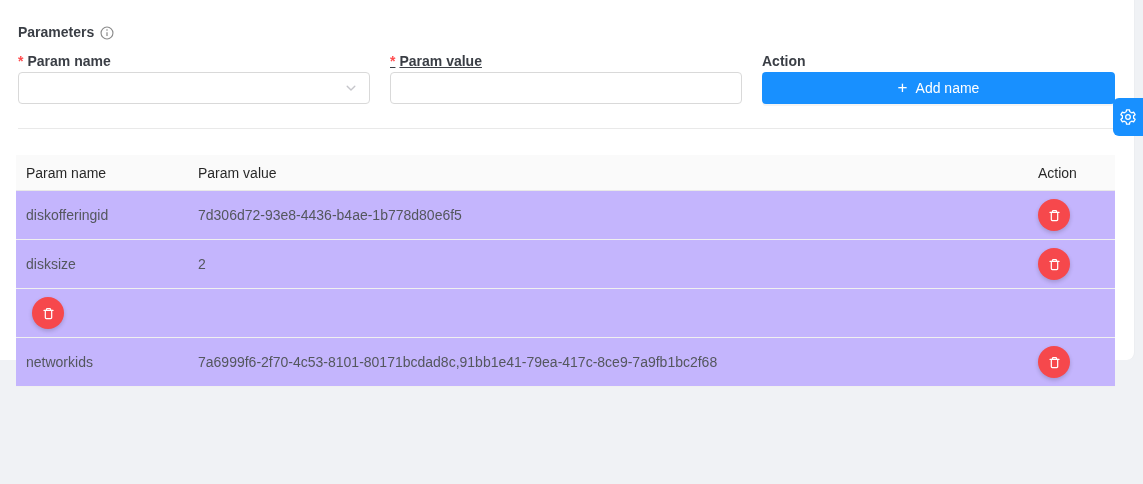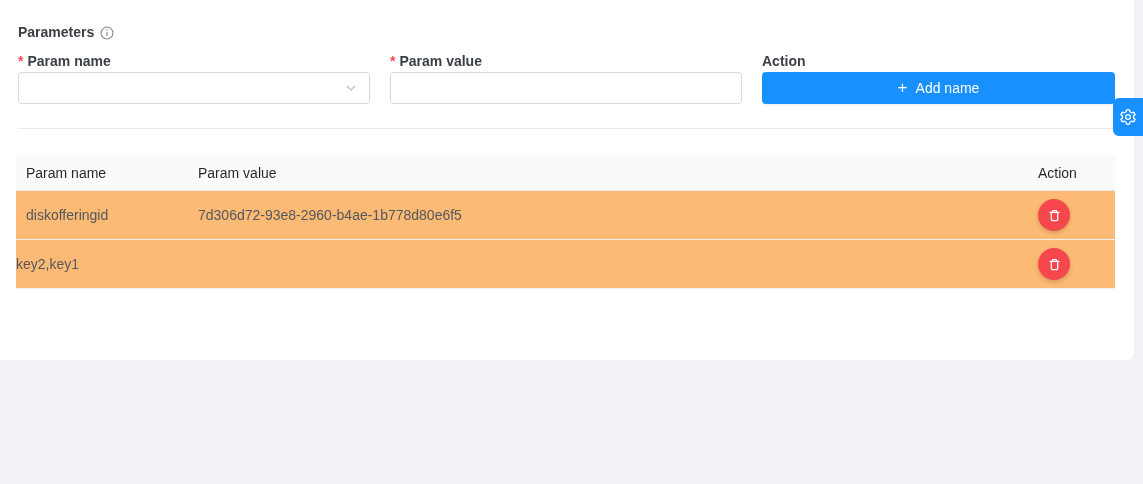--- a/index.html
+++ b/index.html
@@ -24,21 +24,21 @@
     display:flex; align-items:center; gap:6px;
     font-weight:700; font-size:14px; color:#3a3e45;
   }
   .info-icon { display:inline-flex; margin-top:1px; }
   .form-label {
     position:absolute; top:53px;
     font-weight:600; font-size:14px; color:#3a3e45;
   }
   .form-label .req { color:#ff4d4f; margin-right:4px; font-weight:700; }
   .lbl-1 { left:18px;text-align:center; }
-  .lbl-2 { left:390px; }
+  .lbl-2 { left:390px;text-decoration:underline; }
   .lbl-3 { left:762px; font-weight:600; }
   .select-box {
     position:absolute; left:18px; top:72px;
     width:352px; height:32px;
     border:1px solid #d9d9d9; border-radius:4px;
     background:#fff; cursor:pointer;
     display:flex; align-items:center; justify-content:flex-end;
     padding-right:12px;
   }
   .text-input {
@@ -77,21 +77,21 @@
     width:1099px;
   }
   .trow { display:flex; align-items:center; }
   .thead {
     height:36px; background:#fafafa;
     border-bottom:1px solid #e8e8e8;
     color:rgba(0,0,0,0.85);
   }
   .tbody-row {
     height:49px; border-bottom:1px solid #f0f0f0;
-    color:#54575e; background:#fdba74;
+    color:#54575e; background:#c4b5fd;
   }
   .col-name  { width:182px; padding-left:10px; }
   .col-value { flex:1; padding-right:12px; overflow:hidden; white-space:nowrap; }
   .col-action{ width:93px; padding-left:16px; }
   .del-btn {
     width:32px; height:32px; border-radius:50%;
     background:#f6484c; border:none; cursor:pointer;
     display:flex; align-items:center; justify-content:center;
     box-shadow:0 2px 4px rgba(0,0,0,0.18);
   }
@@ -139,51 +139,80 @@
 
   <div class="ptable">
     <div class="trow thead">
       <div class="col-name">Param name</div>
       <div class="col-value">Param value</div>
       <div class="col-action">Action</div>
     </div>
 
     <div class="trow tbody-row">
       <div class="col-name">diskofferingid</div>
-      <div class="col-value">7d306d72-93e8-2960-b4ae-1b778d80e6f5</div>
-      <div class="col-action">
-        <button class="del-btn">
-          <span style="display:inline-flex;">
-            <svg width="15" height="15" viewBox="0 0 16 16" fill="none" stroke="#ffffff" stroke-width="1.3" stroke-linecap="round" stroke-linejoin="round">
-              <path d="M3.2 4.7 h9.6"></path>
-              <path d="M5.9 4.7 V3.4 a0.7 0.7 0 0 1 0.7 -0.7 h2.8 a0.7 0.7 0 0 1 0.7 0.7 V4.7"></path>
-              <path d="M4.6 4.7 v7.6 a1.1 1.1 0 0 0 1.1 1.1 h4.6 a1.1 1.1 0 0 0 1.1 -1.1 V4.7"></path>
-            </svg>
-          </span>
-        </button>
-      </div>
-    </div>
-
-
-    <div class="trow tbody-row">
-      <div class="col-value">key2,key1</div>
-      <div class="col-action">
-        <button class="del-btn">
-          <span style="display:inline-flex;">
-            <svg width="15" height="15" viewBox="0 0 16 16" fill="none" stroke="#ffffff" stroke-width="1.3" stroke-linecap="round" stroke-linejoin="round">
-              <path d="M3.2 4.7 h9.6"></path>
-              <path d="M5.9 4.7 V3.4 a0.7 0.7 0 0 1 0.7 -0.7 h2.8 a0.7 0.7 0 0 1 0.7 0.7 V4.7"></path>
-              <path d="M4.6 4.7 v7.6 a1.1 1.1 0 0 0 1.1 1.1 h4.6 a1.1 1.1 0 0 0 1.1 -1.1 V4.7"></path>
-            </svg>
-          </span>
-        </button>
-      </div>
-    </div>
-
-
+      <div class="col-value">7d306d72-93e8-4436-b4ae-1b778d80e6f5</div>
+      <div class="col-action">
+        <button class="del-btn">
+          <span style="display:inline-flex;">
+            <svg width="15" height="15" viewBox="0 0 16 16" fill="none" stroke="#ffffff" stroke-width="1.3" stroke-linecap="round" stroke-linejoin="round">
+              <path d="M3.2 4.7 h9.6"></path>
+              <path d="M5.9 4.7 V3.4 a0.7 0.7 0 0 1 0.7 -0.7 h2.8 a0.7 0.7 0 0 1 0.7 0.7 V4.7"></path>
+              <path d="M4.6 4.7 v7.6 a1.1 1.1 0 0 0 1.1 1.1 h4.6 a1.1 1.1 0 0 0 1.1 -1.1 V4.7"></path>
+            </svg>
+          </span>
+        </button>
+      </div>
+    </div>
+
+    <div class="trow tbody-row">
+      <div class="col-name">disksize</div>
+      <div class="col-value">2</div>
+      <div class="col-action">
+        <button class="del-btn">
+          <span style="display:inline-flex;">
+            <svg width="15" height="15" viewBox="0 0 16 16" fill="none" stroke="#ffffff" stroke-width="1.3" stroke-linecap="round" stroke-linejoin="round">
+              <path d="M3.2 4.7 h9.6"></path>
+              <path d="M5.9 4.7 V3.4 a0.7 0.7 0 0 1 0.7 -0.7 h2.8 a0.7 0.7 0 0 1 0.7 0.7 V4.7"></path>
+              <path d="M4.6 4.7 v7.6 a1.1 1.1 0 0 0 1.1 1.1 h4.6 a1.1 1.1 0 0 0 1.1 -1.1 V4.7"></path>
+            </svg>
+          </span>
+        </button>
+      </div>
+    </div>
+
+    <div class="trow tbody-row">
+      <div class="col-action">
+        <button class="del-btn">
+          <span style="display:inline-flex;">
+            <svg width="15" height="15" viewBox="0 0 16 16" fill="none" stroke="#ffffff" stroke-width="1.3" stroke-linecap="round" stroke-linejoin="round">
+              <path d="M3.2 4.7 h9.6"></path>
+              <path d="M5.9 4.7 V3.4 a0.7 0.7 0 0 1 0.7 -0.7 h2.8 a0.7 0.7 0 0 1 0.7 0.7 V4.7"></path>
+              <path d="M4.6 4.7 v7.6 a1.1 1.1 0 0 0 1.1 1.1 h4.6 a1.1 1.1 0 0 0 1.1 -1.1 V4.7"></path>
+            </svg>
+          </span>
+        </button>
+      </div>
+    </div>
+
+
+    <div class="trow tbody-row">
+      <div class="col-name">networkids</div>
+      <div class="col-value">7a6999f6-2f70-4c53-8101-80171bcdad8c,91bb1e41-79ea-417c-8ce9-7a9fb1bc2f68</div>
+      <div class="col-action">
+        <button class="del-btn">
+          <span style="display:inline-flex;">
+            <svg width="15" height="15" viewBox="0 0 16 16" fill="none" stroke="#ffffff" stroke-width="1.3" stroke-linecap="round" stroke-linejoin="round">
+              <path d="M3.2 4.7 h9.6"></path>
+              <path d="M5.9 4.7 V3.4 a0.7 0.7 0 0 1 0.7 -0.7 h2.8 a0.7 0.7 0 0 1 0.7 0.7 V4.7"></path>
+              <path d="M4.6 4.7 v7.6 a1.1 1.1 0 0 0 1.1 1.1 h4.6 a1.1 1.1 0 0 0 1.1 -1.1 V4.7"></path>
+            </svg>
+          </span>
+        </button>
+      </div>
+    </div>
   </div>
 
 </div>
 
 <button class="settings-tab">
   <span style="display:inline-flex;">
     <svg width="18" height="18" viewBox="0 0 24 24" fill="none" stroke="#ffffff" stroke-width="1.7" stroke-linejoin="round">
       <circle cx="12" cy="12" r="3.1"></circle>
       <path d="M19.4 13.5a7.8 7.8 0 0 0 0-3l2.1-1.6-2-3.4-2.5 1a7.8 7.8 0 0 0-2.6-1.5L14 2.4h-4l-.4 2.6A7.8 7.8 0 0 0 7 6.5l-2.5-1-2 3.4 2.1 1.6a7.8 7.8 0 0 0 0 3l-2.1 1.6 2 3.4 2.5-1a7.8 7.8 0 0 0 2.6 1.5l.4 2.6h4l.4-2.6a7.8 7.8 0 0 0 2.6-1.5l2.5 1 2-3.4z"></path>
     </svg>

